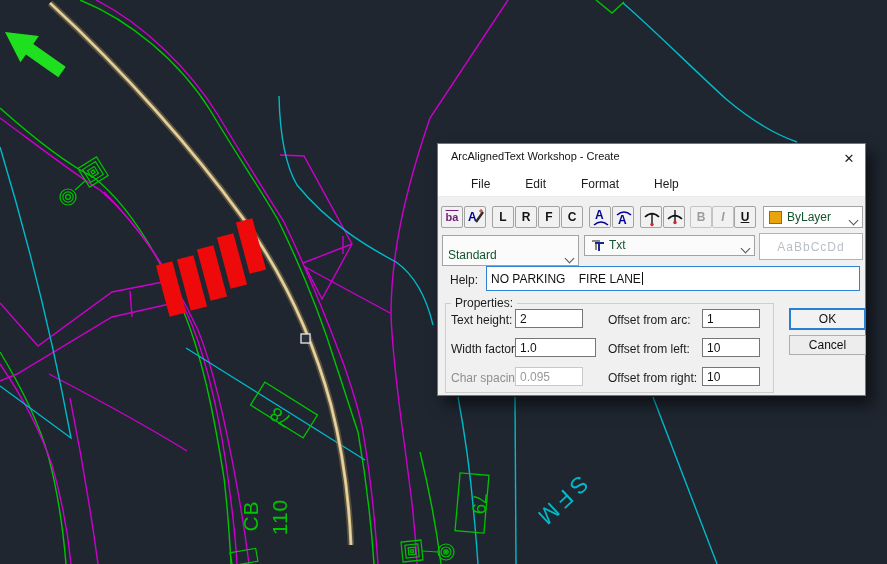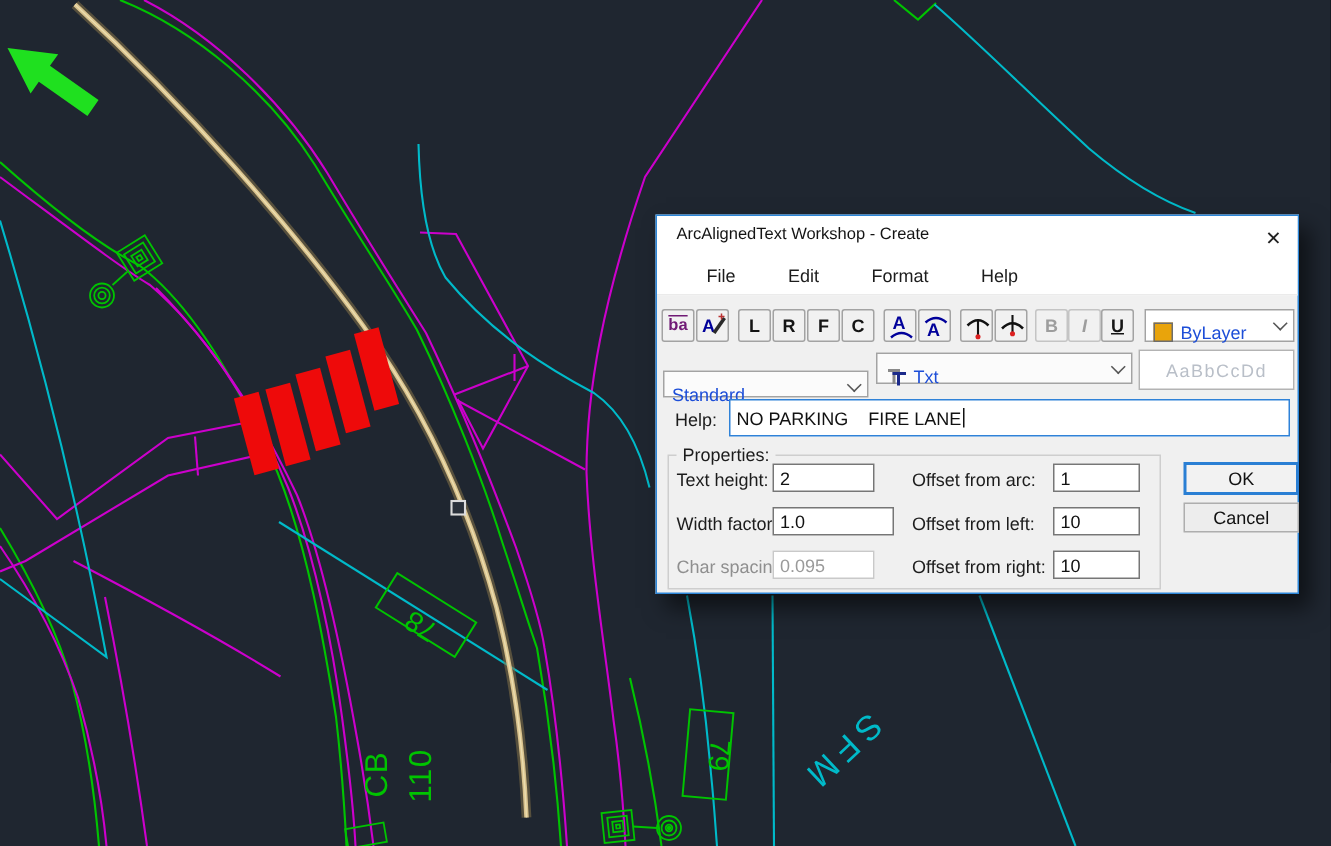--- a/index.html
+++ b/index.html
@@ -23,21 +23,21 @@
       background:#f1f1f1;border-radius:2px;display:flex;align-items:center;justify-content:center;
       font-weight:bold;font-size:12px;color:#141414;}
   .tb.navy{color:#701a75;}
   .tb.dis{color:#9d9d9d;border-color:#c4c4c4;}
   .tb .ovl{text-decoration:overline;font-size:11px;}
   .tb .u{text-decoration:underline;}
   .tb svg{position:absolute;left:0;top:0;}
   .tb .glyphA{position:absolute;left:3px;top:3px;font-size:12px;font-weight:bold;color:#00009a;}
 
   .combo{position:absolute;box-sizing:border-box;border:1px solid #a3a3a3;background:#fbfbfb;
-         display:flex;align-items:flex-start;padding:8px 5px;color:#1d4ed8;}
+         display:flex;align-items:flex-end;padding:3px 5px;color:#14532d;}
   .chev{width:6px;height:6px;border-right:1.5px solid #555;border-bottom:1.5px solid #555;
         transform:rotate(45deg);margin-left:auto;margin-top:-3px;}
   .swatch{width:11px;height:11px;background:#e9a40b;border:1px solid #6d6d6d;margin-right:5px;}
   .preview{position:absolute;box-sizing:border-box;border:1px solid #b3b3b3;background:#ffffff;
            color:#b9bfc8;display:flex;align-items:center;justify-content:center;letter-spacing:1px;}
 
   .lbl{position:absolute;color:#1c1c1c;white-space:pre;}
   .lbl.dis{color:#8f8f8f;}
   .field{position:absolute;box-sizing:border-box;border:1px solid #767676;background:#fff;
          display:flex;align-items:center;padding-left:4px;color:#111;}
@@ -223,21 +223,21 @@
     <div class="tb" style="left:296px">
         <span class="u">U</span>
       </div>
 
     <div class="combo" style="left:325px;top:62px;width:100px;height:22px;background:#fff">
       <span class="swatch"></span>
       <span>ByLayer</span>
       <span class="chev"></span>
     </div>
 
-    <div class="combo" style="left:4px;top:103px;width:137px;height:14px">
+    <div class="combo" style="left:4px;top:91px;width:137px;height:31px">
       <span>Standard</span>
       <span class="chev"></span>
     </div>
     <div class="combo" style="left:146px;top:91px;width:171px;height:21px">
       <svg width="15" height="14" style="margin-right:4px">
         <path d="M2,3 h8 M6,3 v9" stroke="#8a8a8a" stroke-width="2"></path>
         <path d="M5,5 h9 M9,5 v8" stroke="#1b2a8a" stroke-width="2"></path>
       </svg>
       <span>Txt</span>
       <span class="chev"></span>

